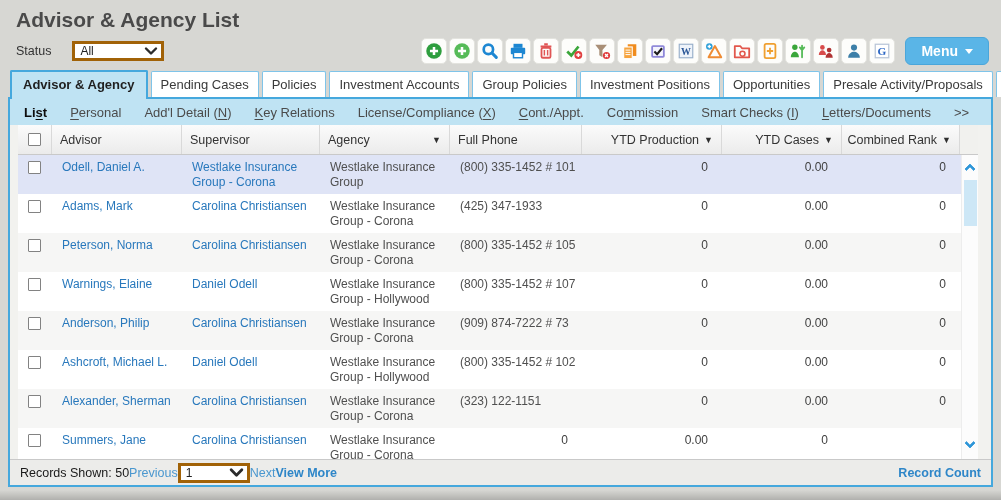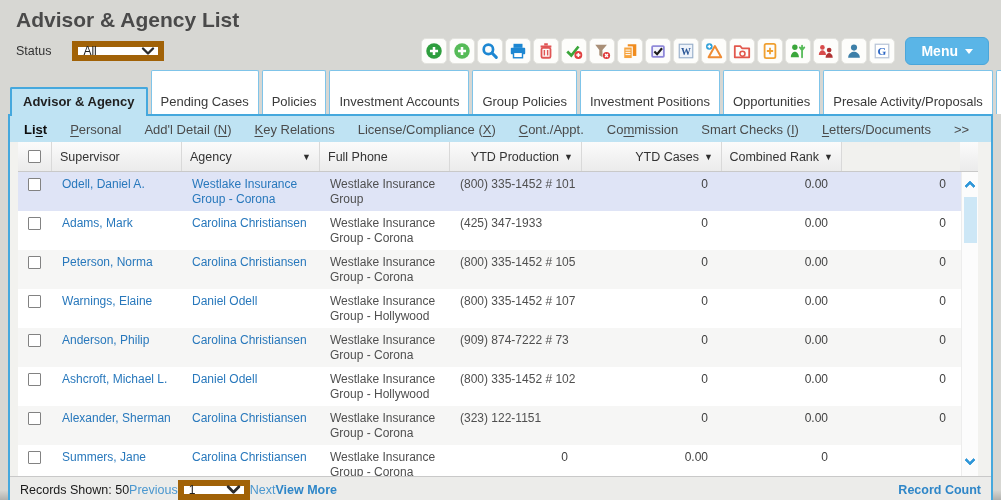--- a/index.html
+++ b/index.html
@@ -12,21 +12,21 @@
   body::after{ content:""; position:absolute; left:0; right:0; bottom:0; height:10px;
     background:linear-gradient(rgba(0,0,0,0), rgba(0,0,0,0.18)); pointer-events:none; }
 
   
   .topbar { padding:6px 12px 0 16px; }
   .page-title { margin:2px 0 4px; font-size:21px; font-weight:bold; color:#4a4a4a; }
   .controls { display:flex; align-items:center; height:30px; }
   .status-group { display:flex; align-items:center; gap:21px; font-size:12.5px; color:#333; }
   .fake-select {
     display:inline-flex; align-items:center; justify-content:space-between;
-    background:#fff; border:6px solid #a16207; height:20px; padding:0 3px 0 5px;
+    background:#fff; border:3px solid #a16207; height:20px; padding:0 3px 0 5px;
     font-size:12px; color:#222; width:92px; cursor:pointer;
   }
   .fake-select svg { flex:none; }
 
   .icon-row { margin-left:auto; display:flex; align-items:center; gap:2px; }
   .icon-btn {
     width:26px; height:26px; border:1px solid #e3e3de; background:#fdfdfb;
     border-radius:5px; display:flex; align-items:center; justify-content:center;
     padding:0; cursor:pointer;
   }
@@ -36,21 +36,21 @@
     font-weight:bold; font-size:14px; border-radius:6px; height:28px; padding:0 15px;
     display:flex; align-items:center; gap:7px; cursor:pointer;
     font-family:"Liberation Sans", sans-serif;
   }
   .menu-caret { width:0; height:0; border-left:4px solid transparent; border-right:4px solid transparent; border-top:5px solid #fff; }
 
   
   .tabs { display:flex; align-items:flex-end; gap:3px; margin:4px 0 0 10px; position:relative; z-index:2; }
   .tab {
     background:#fff; border:1px solid #7fc4e9; border-bottom:none;
-    border-radius:2px 2px 0 0; padding:23px 9px 5px; font-size:13px; color:#3a3a3a;
+    border-radius:2px 2px 0 0; padding:5px 9px 5px; font-size:13px; color:#3a3a3a;
     cursor:pointer; white-space:nowrap;
   }
   .tab.active {
     background:#bfe3f3; border:2px solid #45a8dd; border-bottom:none;
     font-weight:bold; color:#1f1f1f; margin-bottom:-2px; padding:5px 11px 7px; z-index:3; position:relative;
   }
 
   
   .panel {
     margin:0 8px; background:#f2f2ef; border:2px solid #45a8dd; position:relative; z-index:1;
@@ -264,20 +264,23 @@
     <span class="sm-item">Co<u>m</u>mission</span>
     <span class="sm-item">Smart Checks (<u>I</u>)</span>
     <span class="sm-item"><u>L</u>etters/Documents</span>
     <span class="sm-item">&gt;&gt;</span>
   </div>
 
   <div class="table-wrap">
     <div class="thead">
       <div class="th cb-col">
           <span class="cb"></span>
+        </div>
+      <div class="th">
+          <span>Advisor</span>
         </div>
       <div class="th">
           <span>Supervisor</span>
         </div>
       <div class="th" style="justify-content:space-between">
           <span>Agency</span>
           <span class="filter-ic">▼</span>
         </div>
       <div class="th">
           <span>Full Phone</span>

